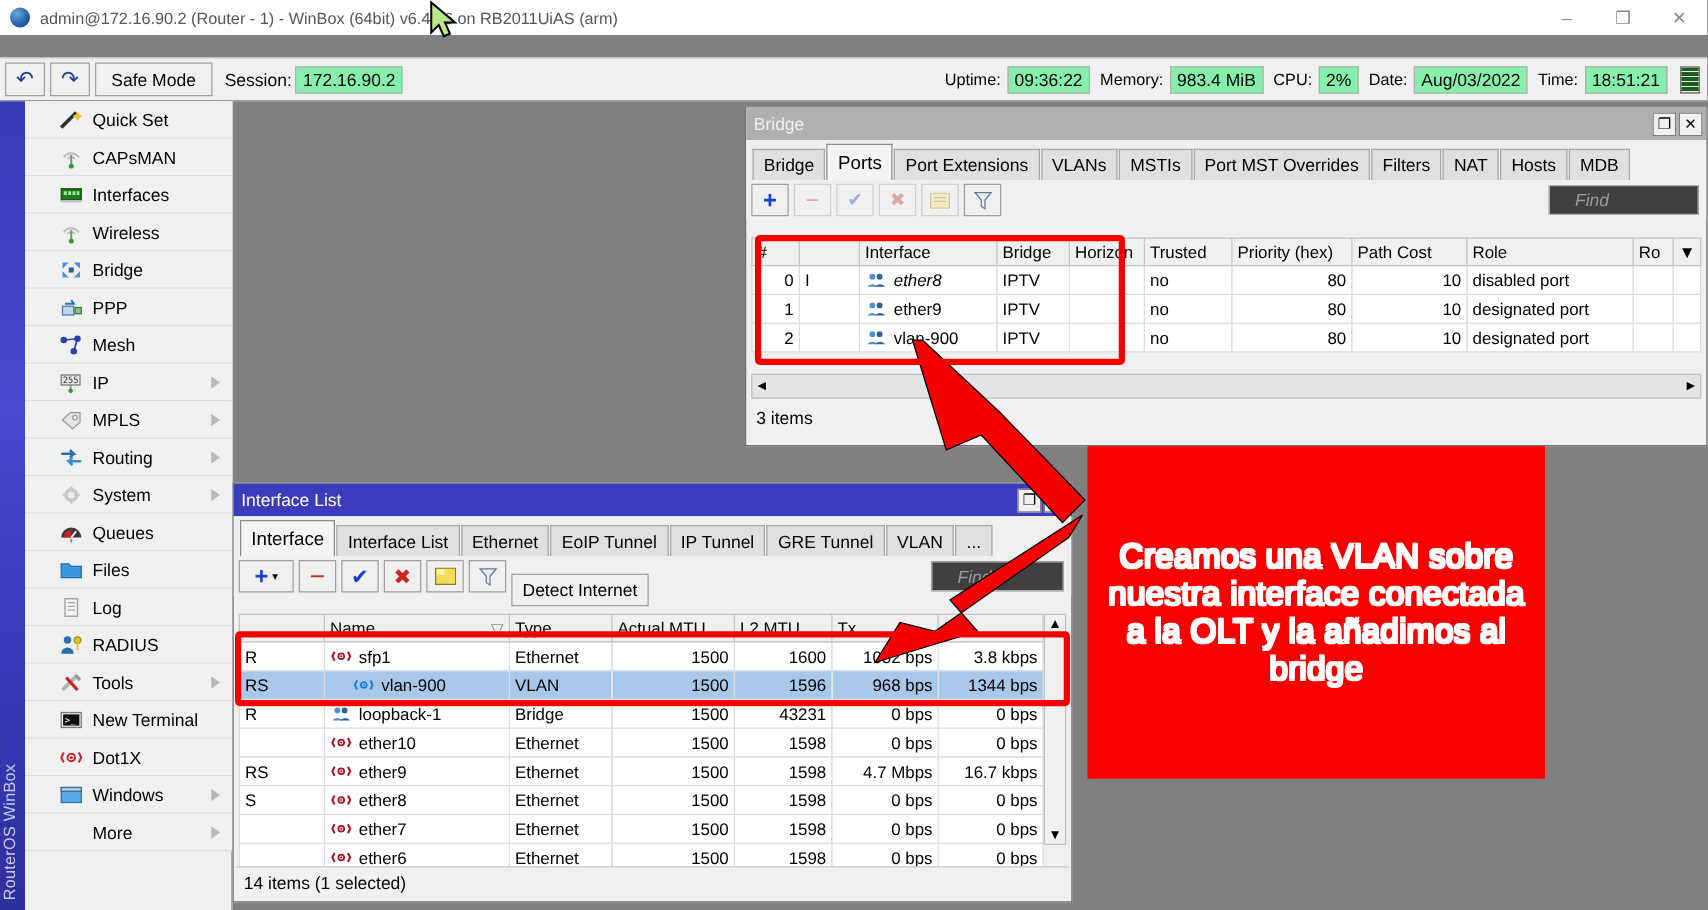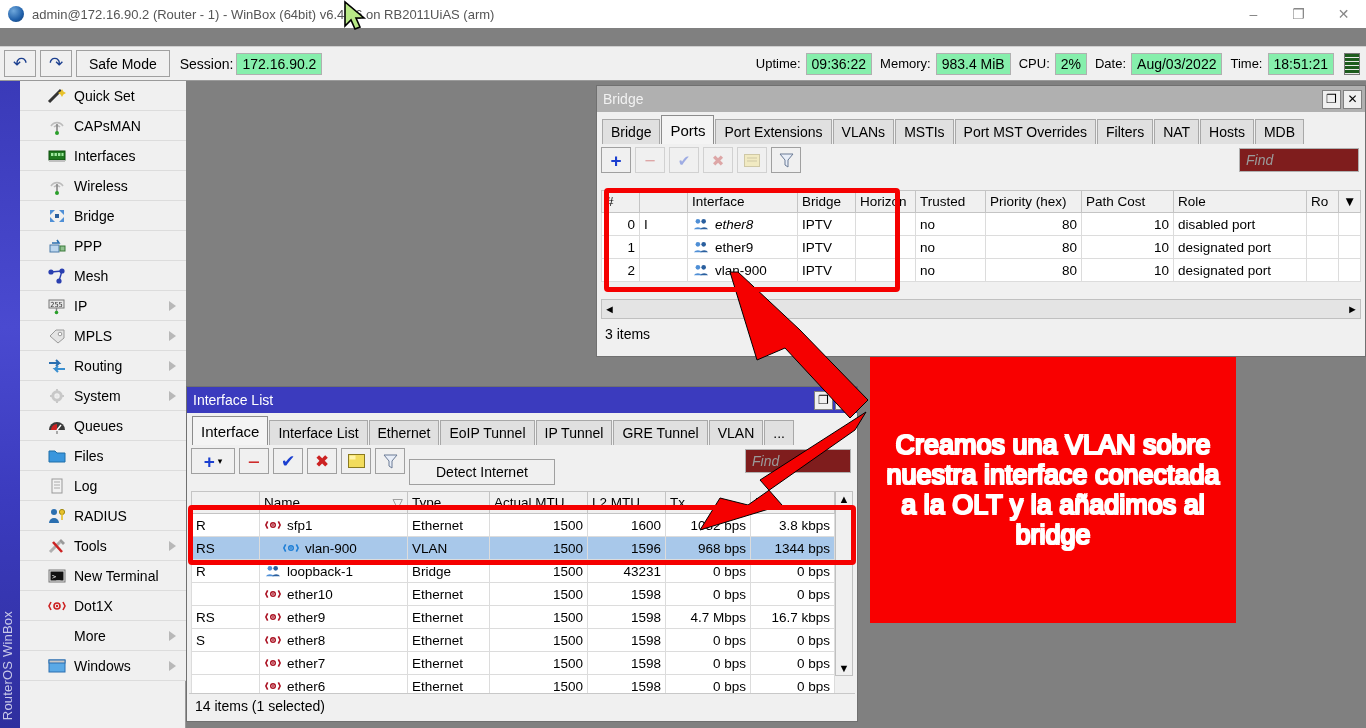--- a/index.html
+++ b/index.html
@@ -118,25 +118,25 @@
     background: #e0e0e0; border: 1px solid #a8a8a8; border-bottom: none;
     font-size: 14px; color: #000; margin-right: 1px;
   }
   .tab.active { background: #f4f4f4; height: 29px; font-size: 15px; border-color: #8c8c8c; }
 
   .subtoolbar { height: 32px; display: flex; align-items: center; padding: 2px 4px; background: #f0f0f0; position: relative; }
   .sb-btn {
     width: 30px; height: 26px; border: 1px solid #a0a0a0; background: #f0f0f0;
     display: flex; align-items: center; justify-content: center; margin-right: 4px;
   }
-  .sb-btn.wide { width: auto; padding: 0 26px; font-size: 14px; margin-top: 22px; }
+  .sb-btn.wide { width: auto; padding: 0 8px; font-size: 14px; margin-top: 22px; }
   .sb-btn.dim { opacity: .38; }
   .find-box {
-    height: 24px; border: 1px solid #b0b0b0; background: #7f1d1d;
-    display: flex; align-items: center; padding: 0 6px;
+    height: 24px; border: 1px solid #b0b0b0; background: #404040;
+    display: flex; align-items: center; padding: 0 20px;
     color: #9a9a9a; font-style: italic; font-size: 14px;
   }
 
   
   table.grid { border-collapse: collapse; width: 100%; font-size: 13.5px; table-layout: fixed; }
   table.grid th {
     background: #f0f0f0; border: 1px solid #c4c4c4; font-weight: normal;
     text-align: left; padding: 2px 4px; height: 22px; color: #000; white-space: nowrap; overflow: hidden;
   }
   table.grid td {
@@ -407,32 +407,32 @@
           <span class="menu-ico">
             <svg width="20" height="18" viewBox="0 0 20 18">
               <circle cx="10" cy="9" r="3" fill="none" stroke="#cc2222" stroke-width="1.6"></circle>
               <circle cx="10" cy="9" r="1.2" fill="#cc2222"></circle>
               <path d="M4 5 l-2 4 2 4 M16 5 l2 4 -2 4" fill="none" stroke="#cc2222" stroke-width="1.6"></path>
             </svg>
           </span>
           <span class="menu-lbl">Dot1X</span>
         </div>
         <div class="menu-item">
+          <span class="menu-ico">
+            <svg width="20" height="18" viewBox="0 0 20 18">
+              <rect x="2" y="3" width="16" height="12" fill="#5aa9e6" stroke="#2a6fb0"></rect>
+              <rect x="2" y="3" width="16" height="3" fill="#c8c8c8" stroke="#2a6fb0"></rect>
+            </svg>
+          </span>
+          <span class="menu-lbl">Windows</span>
+          <span class="menu-arrow"></span>
+        </div>
+        <div class="menu-item">
           <span class="menu-ico"></span>
           <span class="menu-lbl">More</span>
-          <span class="menu-arrow"></span>
-        </div>
-        <div class="menu-item">
-          <span class="menu-ico">
-            <svg width="20" height="18" viewBox="0 0 20 18">
-              <rect x="2" y="3" width="16" height="12" fill="#5aa9e6" stroke="#2a6fb0"></rect>
-              <rect x="2" y="3" width="16" height="3" fill="#c8c8c8" stroke="#2a6fb0"></rect>
-            </svg>
-          </span>
-          <span class="menu-lbl">Windows</span>
           <span class="menu-arrow"></span>
         </div>
       </div>
   </div>
 
   <div class="subwin" style="left:596px; top:85px; width:770px; height:272px;">
     <div class="subwin-title inactive">
       <span>Bridge</span>
       <div class="title-btns">
         <div class="title-btn">❐</div>

